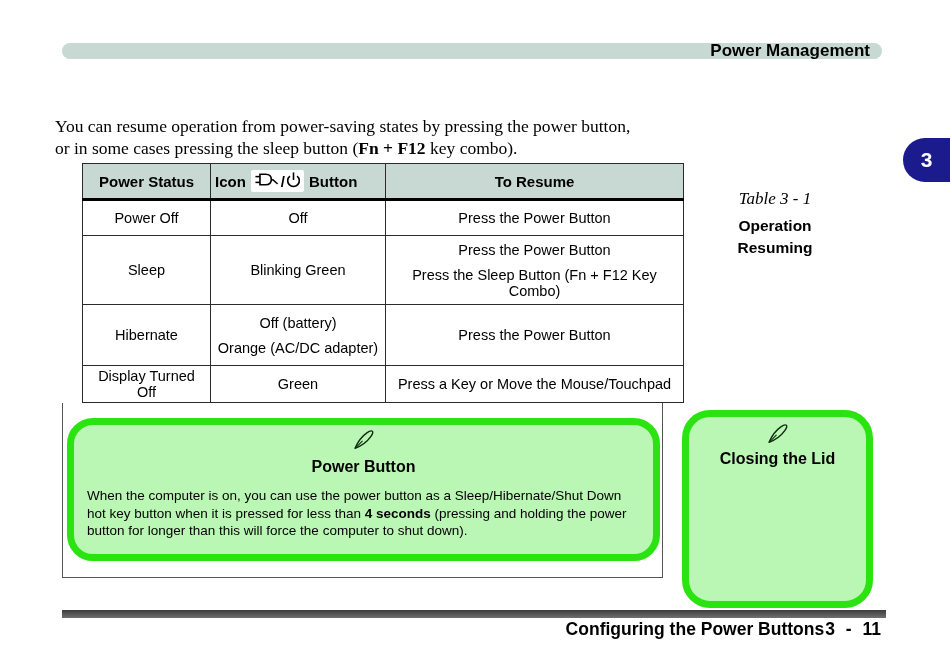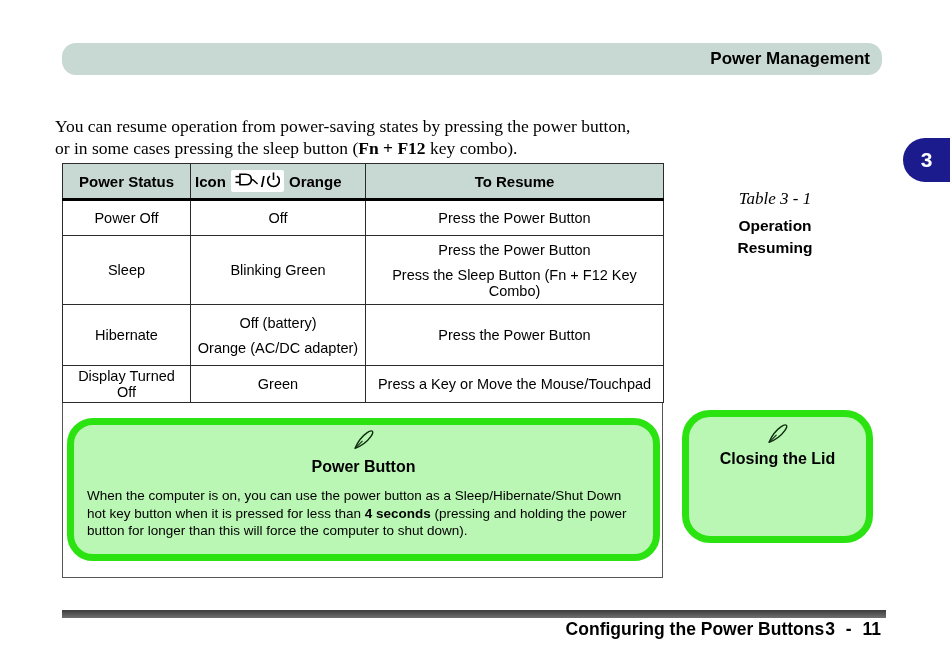--- a/index.html
+++ b/index.html
@@ -3,21 +3,21 @@
 <meta charset="utf-8">
 <style>
   html,body { margin:0; padding:0; background:#ffffff; }
   .page {
     position:relative; width:950px; height:669px; background:#ffffff;
     font-family:"Liberation Sans", sans-serif; color:#000; overflow:hidden;
   }
 
   
   .header-pill {
-    position:absolute; left:62px; top:43px; width:820px; height:32px;
+    position:absolute; left:62px; top:43px; width:820px; height:16px;
     background:#c8d8d2; border-radius:14px;
     display:flex; align-items:center; justify-content:flex-end;
     padding:0 12px; box-sizing:border-box;
   }
   .header-pill .title { font-size:17px; font-weight:bold; }
 
   
   .chapter-tab {
     position:absolute; left:903px; top:138px; width:47px; height:44px;
     background:#1b1b8e; border-radius:22px 0 0 22px;
@@ -27,21 +27,21 @@
 
   .section-title { position:absolute; left:55px; top:89px; margin:0; font-size:19px; font-weight:bold; }
 
   .intro {
     position:absolute; left:55px; top:116px; margin:0; width:640px;
     font-family:"Liberation Serif", serif; font-size:17.5px; line-height:21.5px;
   }
 
   
   .table-zone { position:absolute; left:62px; top:163px; width:601px; }
-  table.res-table { border-collapse:collapse; table-layout:fixed; width:601px; }
+  table.res-table { border-collapse:collapse; table-layout:fixed; width:601px;margin-left:20px; }
   .res-table th, .res-table td {
     border:1px solid #2b2b2b; text-align:center; vertical-align:middle;
     font-size:14.5px; padding:2px 4px; overflow:hidden;
   }
   .res-table thead th {
     background:#c8d8d2; height:30px; font-size:15px; font-weight:bold;
     border-bottom:3px solid #000;
   }
   .row-1 td { height:30px; }
   .row-2 td { height:64px; }
@@ -71,21 +71,21 @@
   .note-body { text-align:left; font-size:13.5px; line-height:17.5px; }
   .pen-wrap { line-height:0; }
 
   
   .side-caption { position:absolute; left:685px; top:189px; width:180px; text-align:center; }
   .caption-italic { font-family:"Liberation Serif", serif; font-style:italic; font-size:17px; margin-bottom:6px; }
   .caption-bold { font-size:15.5px; font-weight:bold; line-height:22px; }
 
   
   .closing-box {
-    position:absolute; left:682px; top:410px; width:191px; height:133px; box-sizing:border-box;
+    position:absolute; left:682px; top:410px; width:191px; height:198px; box-sizing:border-box;
     background:#bbf7b4; border:7px solid #2be311; border-radius:28px;
     text-align:center; padding:5px 10px; overflow:hidden;
   }
   .closing-box .note-title { margin:5px 0 9px; }
   .closing-box .note-body { text-align:justify; }
 
   
   .footer-bar {
     position:absolute; left:62px; top:610px; width:824px; height:8px;
     background:linear-gradient(180deg,#3c3c3c,#707070);
@@ -134,21 +134,21 @@
                   </svg>
                 </span>
                 <span class="icon-slash">/</span>
                 <span>
                   <svg width="15" height="17" viewBox="0 0 16 17">
                     <path d="M4.2 4.9 A6.2 6.2 0 1 0 11.8 4.9" fill="none" stroke="#000" stroke-width="1.7"></path>
                     <path d="M8 1 V9" stroke="#000" stroke-width="1.7" fill="none"></path>
                   </svg>
                 </span>
               </span>
-              <span>Orange</span>
+              <span>Button</span>
             </div>
           </th>
           <th>
             <span>To Resume</span>
           </th>
         </tr>
       </thead>
       <tbody>
         <tr class="row-1">
           <td>

